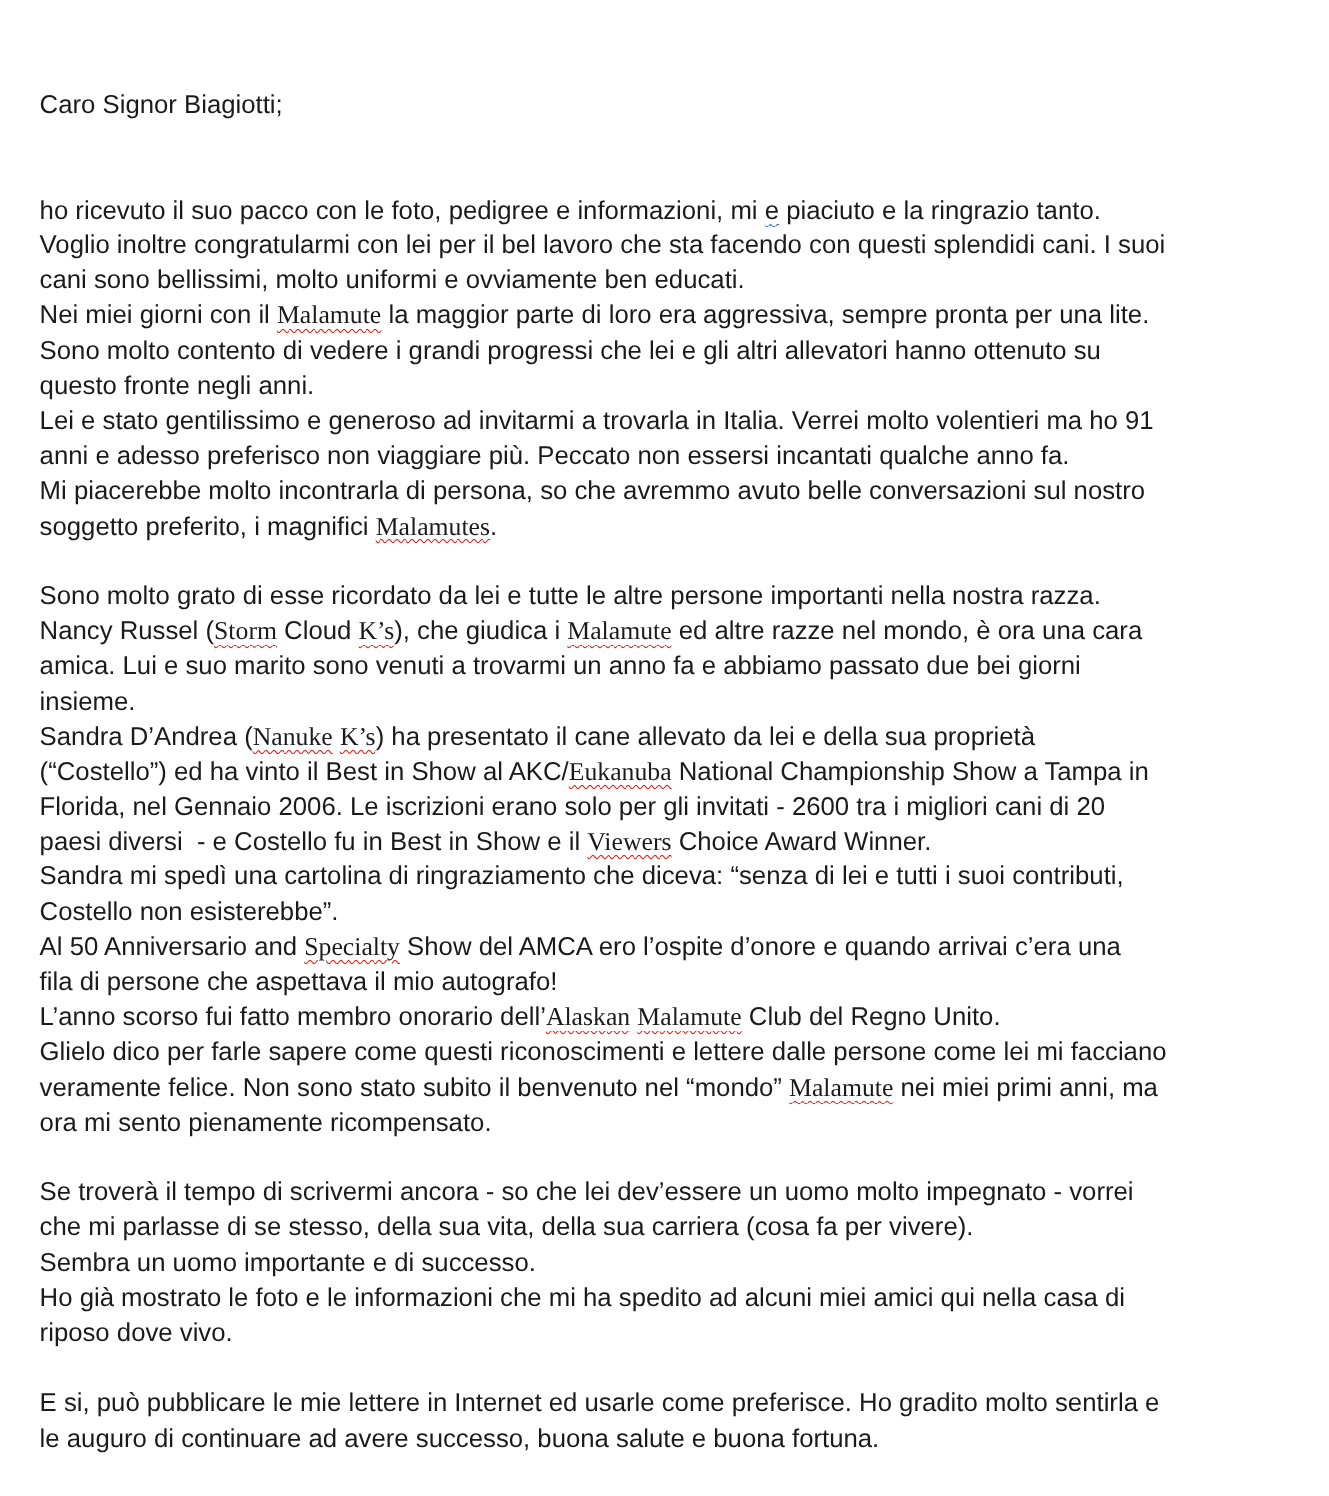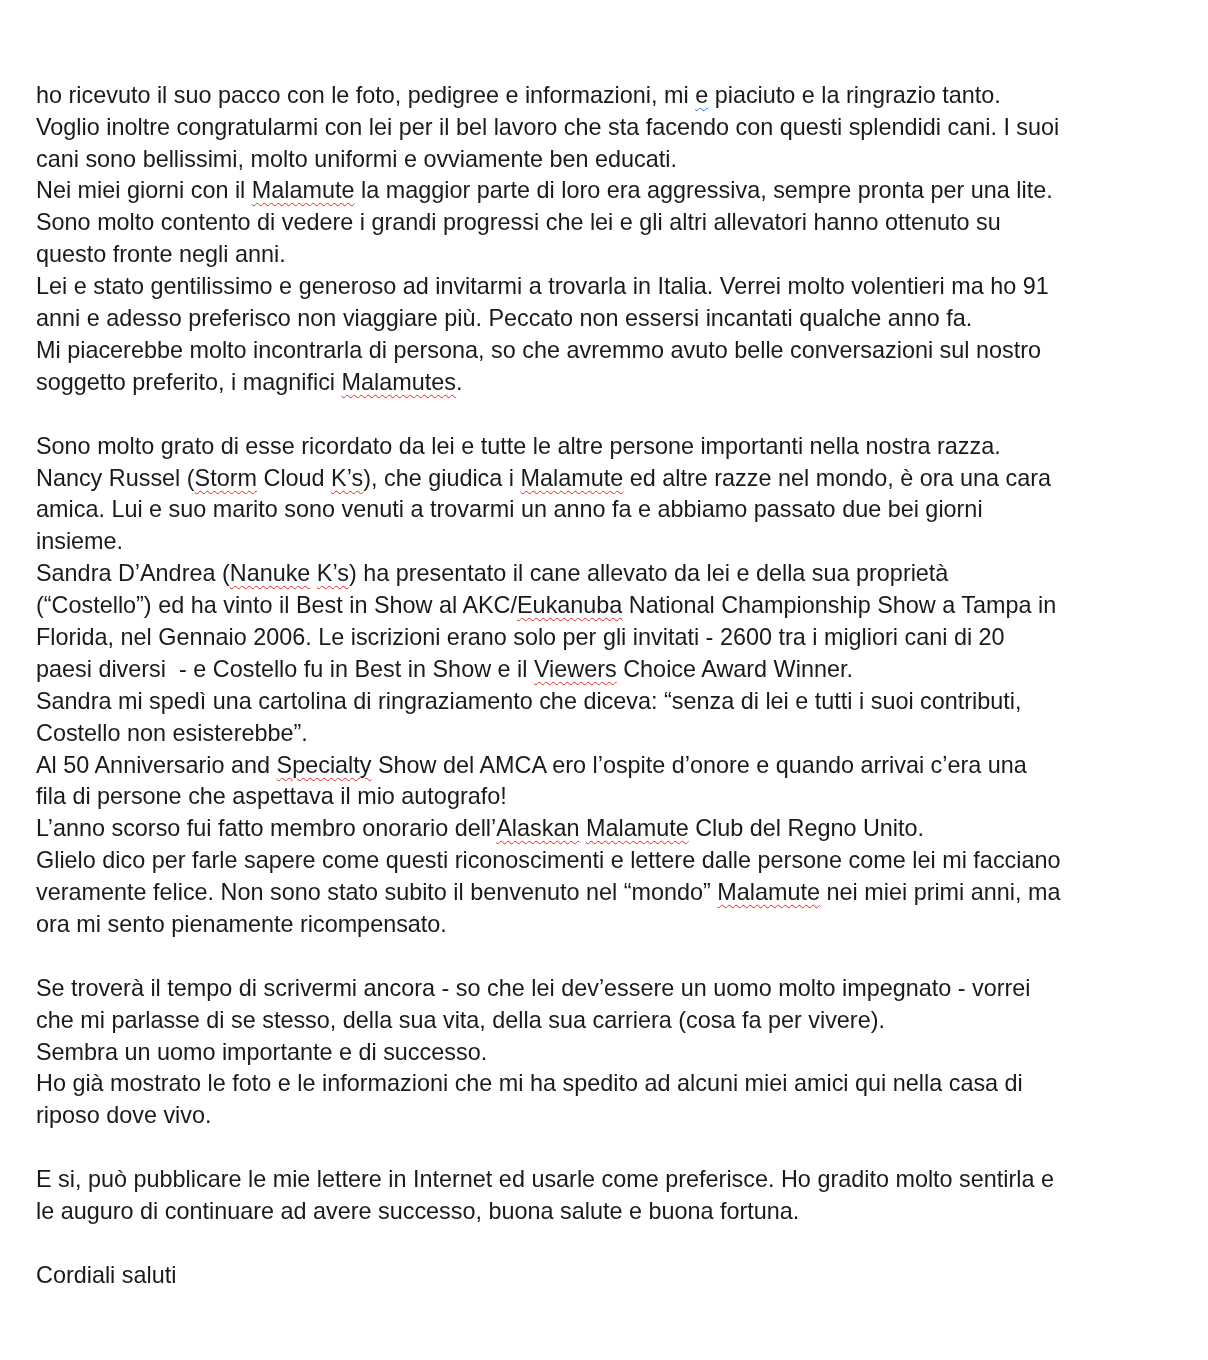--- a/index.html
+++ b/index.html
@@ -5,21 +5,22 @@
   html, body { margin: 0; padding: 0; background: #ffffff; }
   body { width: 1208px; height: 1360px; overflow: hidden; }
   .doc {
     position: absolute; left: 36px; top: 16px; width: 1150px;
     font-family: "Liberation Sans", sans-serif;
     font-size: 23.4px; line-height: 31.9px; color: #1a1a1a;
     white-space: pre;
   }
   .line { height: 31.9px; }
   .blank { height: 31.9px; }
-  .sq-red { text-decoration: underline wavy #e0281e; text-decoration-thickness: 1px; text-underline-offset: 4px; }
+  .sq-red { text-decoration: underline wavy #e0281e; text-decoration-thickness: 1px; text-underline-offset: 4px; font-family: Liberation Serif, serif; }
   .sq-blue { text-decoration: underline wavy #2f6fd6; text-decoration-thickness: 1px; text-underline-offset: 4px; }
 </style>
 </head>
 <body>
 
 <div class="doc">
+  <div class="line">Caro Signor Biagiotti;</div>
   <div id="body-lines"><div class="line"><span>ho ricevuto il suo pacco con le foto, pedigree e informazioni, mi </span><span class="sq-blue">e</span><span> piaciuto e la ringrazio tanto.</span></div><div class="line"><span>Voglio inoltre congratularmi con lei per il bel lavoro che sta facendo con questi splendidi cani. I suoi</span></div><div class="line"><span>cani sono bellissimi, molto uniformi e ovviamente ben educati.</span></div><div class="line"><span>Nei miei giorni con il </span><span class="sq-red">Malamute</span><span> la maggior parte di loro era aggressiva, sempre pronta per una lite.</span></div><div class="line"><span>Sono molto contento di vedere i grandi progressi che lei e gli altri allevatori hanno ottenuto su</span></div><div class="line"><span>questo fronte negli anni.</span></div><div class="line"><span>Lei e stato gentilissimo e generoso ad invitarmi a trovarla in Italia. Verrei molto volentieri ma ho 91</span></div><div class="line"><span>anni e adesso preferisco non viaggiare più. Peccato non essersi incantati qualche anno fa.</span></div><div class="line"><span>Mi piacerebbe molto incontrarla di persona, so che avremmo avuto belle conversazioni sul nostro</span></div><div class="line"><span>soggetto preferito, i magnifici </span><span class="sq-red">Malamutes</span><span>.</span></div><div class="blank"></div><div class="line"><span>Sono molto grato di esse ricordato da lei e tutte le altre persone importanti nella nostra razza.</span></div><div class="line"><span>Nancy Russel (</span><span class="sq-red">Storm</span><span> Cloud </span><span class="sq-red">K’s</span><span>), che giudica i </span><span class="sq-red">Malamute</span><span> ed altre razze nel mondo, è ora una cara</span></div><div class="line"><span>amica. Lui e suo marito sono venuti a trovarmi un anno fa e abbiamo passato due bei giorni</span></div><div class="line"><span>insieme.</span></div><div class="line"><span>Sandra D’Andrea (</span><span class="sq-red">Nanuke</span><span> </span><span class="sq-red">K’s</span><span>) ha presentato il cane allevato da lei e della sua proprietà</span></div><div class="line"><span>(“Costello”) ed ha vinto il Best in Show al AKC/</span><span class="sq-red">Eukanuba</span><span> National Championship Show a Tampa in</span></div><div class="line"><span>Florida, nel Gennaio 2006. Le iscrizioni erano solo per gli invitati - 2600 tra i migliori cani di 20</span></div><div class="line"><span>paesi diversi  - e Costello fu in Best in Show e il </span><span class="sq-red">Viewers</span><span> Choice Award Winner.</span></div><div class="line"><span>Sandra mi spedì una cartolina di ringraziamento che diceva: “senza di lei e tutti i suoi contributi,</span></div><div class="line"><span>Costello non esisterebbe”.</span></div><div class="line"><span>Al 50 Anniversario and </span><span class="sq-red">Specialty</span><span> Show del AMCA ero l’ospite d’onore e quando arrivai c’era una</span></div><div class="line"><span>fila di persone che aspettava il mio autografo!</span></div><div class="line"><span>L’anno scorso fui fatto membro onorario dell’</span><span class="sq-red">Alaskan</span><span> </span><span class="sq-red">Malamute</span><span> Club del Regno Unito.</span></div><div class="line"><span>Glielo dico per farle sapere come questi riconoscimenti e lettere dalle persone come lei mi facciano</span></div><div class="line"><span>veramente felice. Non sono stato subito il benvenuto nel “mondo” </span><span class="sq-red">Malamute</span><span> nei miei primi anni, ma</span></div><div class="line"><span>ora mi sento pienamente ricompensato.</span></div><div class="blank"></div><div class="line"><span>Se troverà il tempo di scrivermi ancora - so che lei dev’essere un uomo molto impegnato - vorrei</span></div><div class="line"><span>che mi parlasse di se stesso, della sua vita, della sua carriera (cosa fa per vivere).</span></div><div class="line"><span>Sembra un uomo importante e di successo.</span></div><div class="line"><span>Ho già mostrato le foto e le informazioni che mi ha spedito ad alcuni miei amici qui nella casa di</span></div><div class="line"><span>riposo dove vivo.</span></div><div class="blank"></div><div class="line"><span>E si, può pubblicare le mie lettere in Internet ed usarle come preferisce. Ho gradito molto sentirla e</span></div><div class="line"><span>le auguro di continuare ad avere successo, buona salute e buona fortuna.</span></div><div class="blank"></div><div class="line"><span>Cordiali saluti</span></div></div>
 </div>
 
 </body></html>

